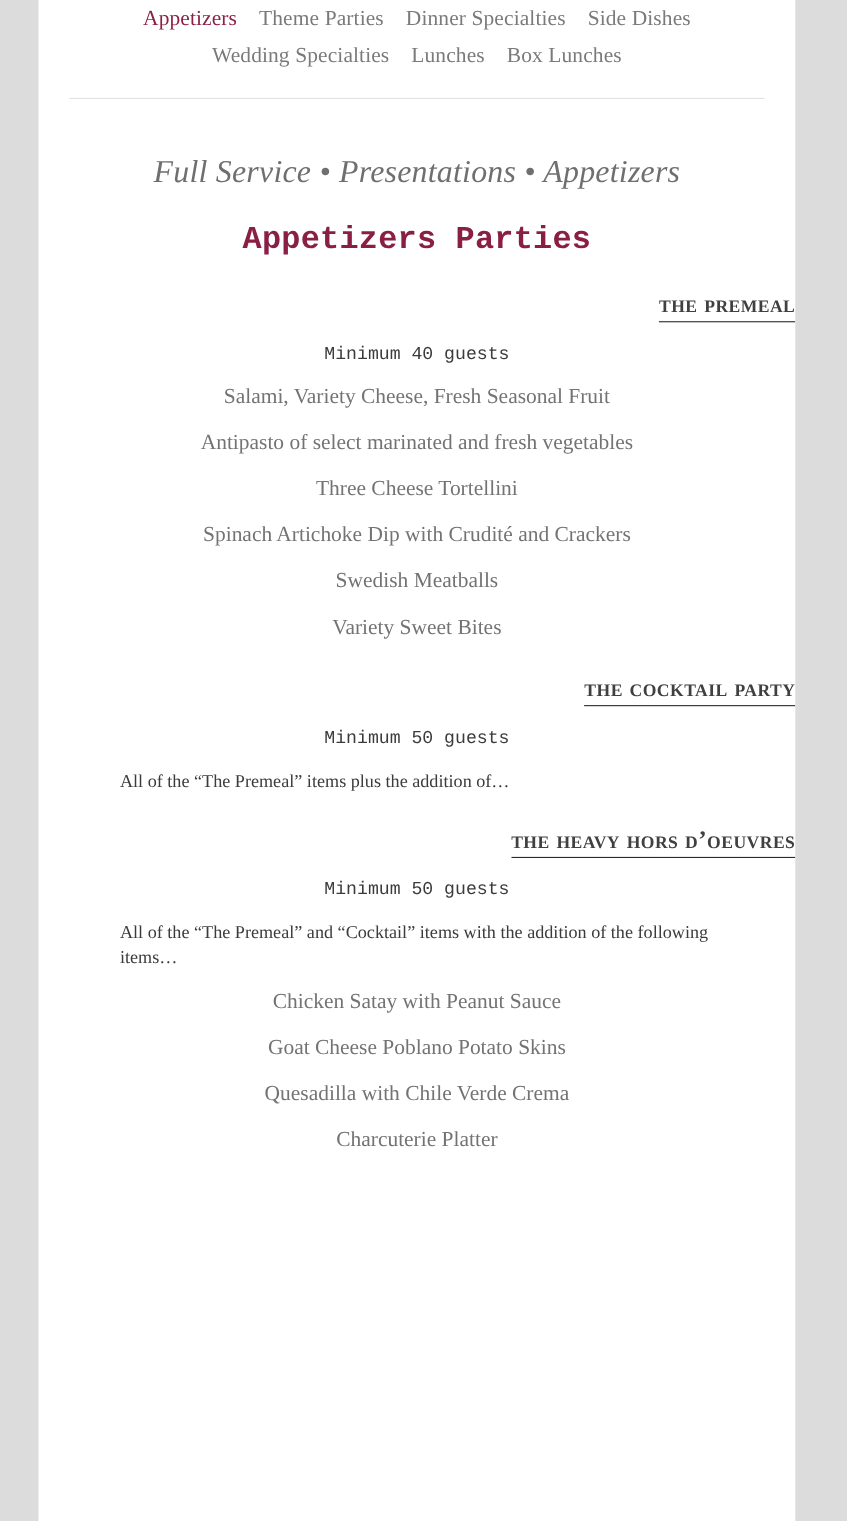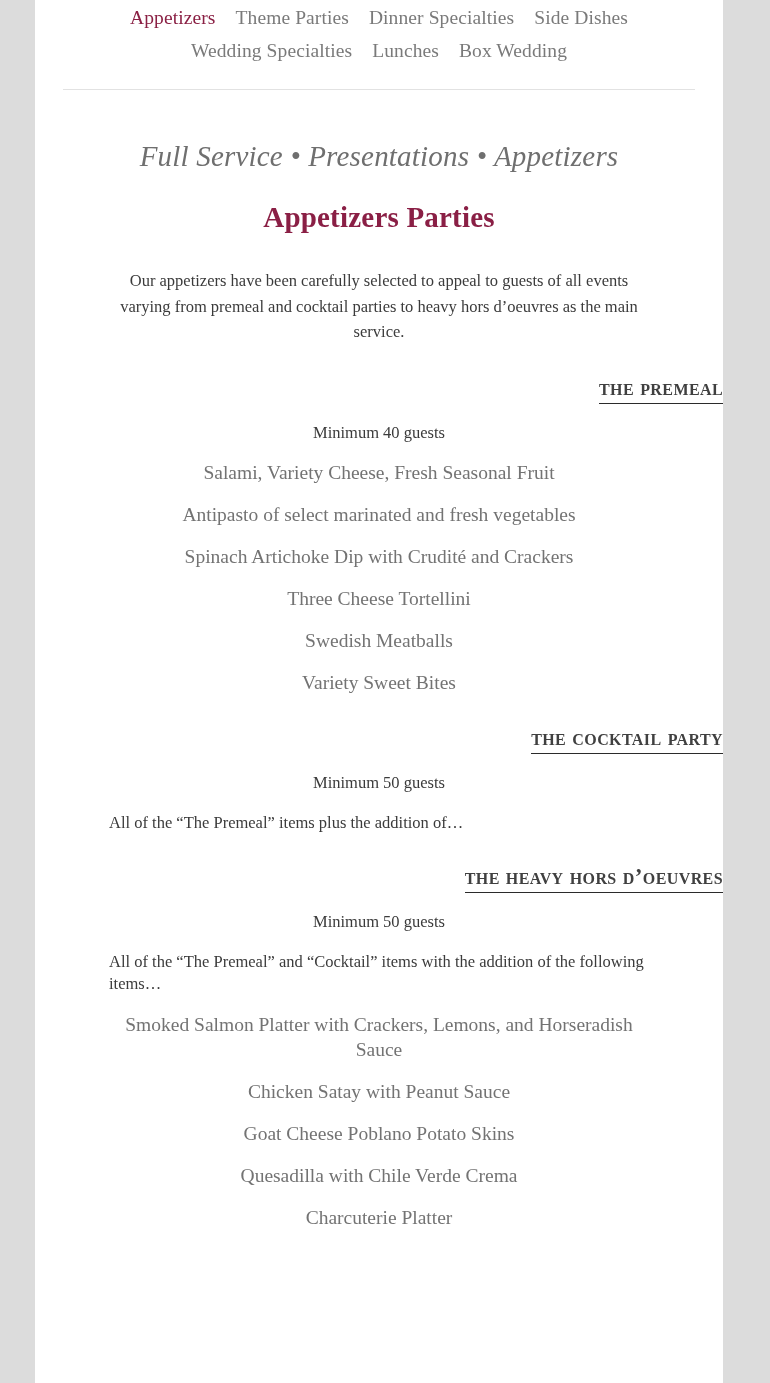--- a/index.html
+++ b/index.html
@@ -55,21 +55,21 @@
     text-align: center;
     font-family: "Liberation Serif", "DejaVu Serif", serif;
     font-style: italic;
     font-size: 29px;
     color: #6f6f6f;
     letter-spacing: 0.2px;
   }
   .page-title {
     margin-top: 28px;
     text-align: center;
-    font-family: Liberation Serif, serif;
+    font-family: Liberation Mono, monospace;
     font-size: 29px;
     color: #8a1f45;
     letter-spacing: 0.2px;
   }
   .intro {
     margin: 34px auto 0 auto;
     width: 545px;
     text-align: center;
     font-size: 16.5px;
     color: #3b3b3b;
@@ -89,20 +89,21 @@
   .section-heading span.sc {
     display: inline-block;
     border-bottom: 1.6px solid #2b2b2b;
     padding-bottom: 2px;
   }
   .section-min {
     margin-top: 8px;
     text-align: center;
     font-size: 16.5px;
     color: #3b3b3b;
+    font-family: Liberation Mono, monospace;
   }
   .section-note {
     margin: 19px auto 0 auto;
     width: 540px;
     text-align: left;
     font-size: 16.5px;
     color: #3b3b3b;
     line-height: 22px;
   }
   .menu-list {
@@ -132,54 +133,52 @@
     color: #6f6f6f;
   }
 </style>
 </head>
 <body>
 
 <div id="page">
 
   <nav class="nav">
     <div class="nav-row"><a class="nav-link active">Appetizers</a><a class="nav-link">Theme Parties</a><a class="nav-link">Dinner Specialties</a><a class="nav-link">Side Dishes</a></div>
-    <div class="nav-row"><a class="nav-link">Wedding Specialties</a><a class="nav-link">Lunches</a><a class="nav-link">Box Wedding</a></div>
+    <div class="nav-row"><a class="nav-link">Wedding Specialties</a><a class="nav-link">Lunches</a><a class="nav-link">Box Lunches</a></div>
     <hr class="nav-rule">
   </nav>
 
   <div class="breadcrumb">Full Service • Presentations • Appetizers</div>
 
   <h1 class="page-title">Appetizers Parties</h1>
 
-  <p class="intro">Our appetizers have been carefully selected to appeal to guests of all events varying from premeal and cocktail parties to heavy hors d’oeuvres as the main service.</p>
 
   <div id="sections">
       <div class="section">
         <h2 class="section-heading"><span class="sc">The Premeal</span></h2>
         <div class="section-min">Minimum 40 guests</div>
         <ul class="menu-list">
           <li class="menu-item">Salami, Variety Cheese, Fresh Seasonal Fruit</li>
           <li class="menu-item wide">Antipasto of select marinated and fresh vegetables</li>
+          <li class="menu-item">Three Cheese Tortellini</li>
           <li class="menu-item wide">Spinach Artichoke Dip with Crudité and Crackers</li>
-          <li class="menu-item">Three Cheese Tortellini</li>
           <li class="menu-item">Swedish Meatballs</li>
           <li class="menu-item">Variety Sweet Bites</li>
         </ul>
       </div>
       <div class="section">
         <h2 class="section-heading"><span class="sc">The Cocktail Party</span></h2>
         <div class="section-min">Minimum 50 guests</div>
         <div class="section-note">All of the “The Premeal” items plus the addition of…</div>
       </div>
       <div class="section">
         <h2 class="section-heading"><span class="sc">The Heavy Hors D’Oeuvres</span></h2>
         <div class="section-min">Minimum 50 guests</div>
         <div class="section-note">All of the “The Premeal” and “Cocktail” items with the addition of the following items…</div>
         <ul class="menu-list">
-          <li class="menu-item wide">Smoked Salmon Platter with Crackers, Lemons, and Horseradish Sauce</li>
           <li class="menu-item">Chicken Satay with Peanut Sauce</li>
           <li class="menu-item">Goat Cheese Poblano Potato Skins</li>
           <li class="menu-item">Quesadilla with Chile Verde Crema</li>
           <li class="menu-item">Charcuterie Platter</li>
         </ul>
       </div>
     </div>
 
   <div class="footer-teaser"></div>
 

